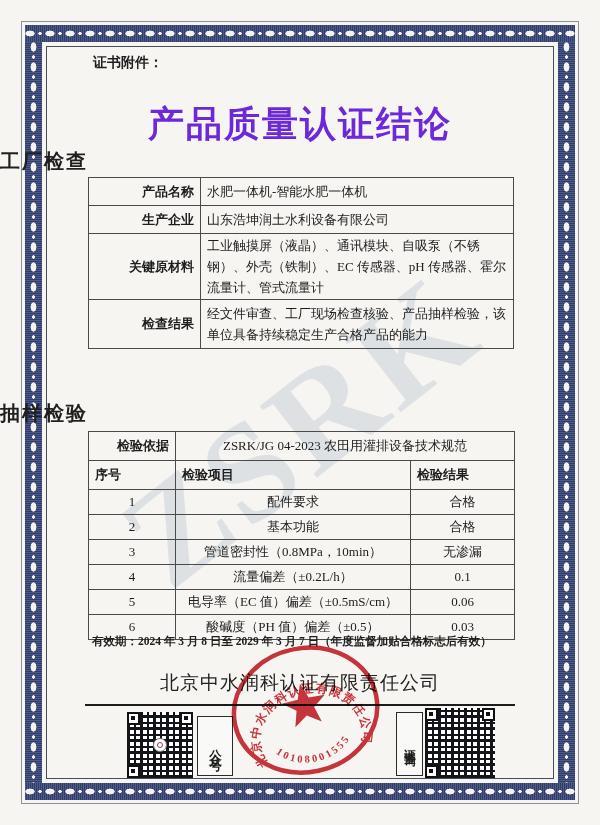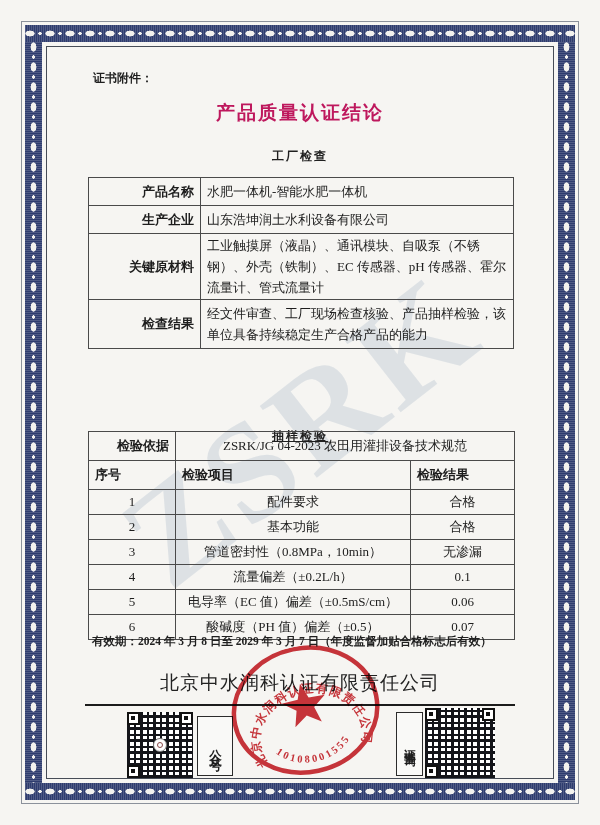--- a/index.html
+++ b/index.html
@@ -26,26 +26,26 @@
   .band.left{left:25px}.band.right{right:25px}
 
   
   .watermark{position:absolute;left:60px;top:300px;width:480px;height:260px;z-index:2;
     display:flex;align-items:center;justify-content:center;
     transform:rotate(-38deg);font-family:"Liberation Serif","DejaVu Serif",serif;
     font-size:140px;font-weight:bold;letter-spacing:6px;color:#c6cfd8;opacity:.5;pointer-events:none;}
 
   
   .content{position:absolute;inset:0;z-index:3;}
-  .attach{position:absolute;left:93px;top:70px;font-size:12px;font-weight:bold;}
+  .attach{position:absolute;left:93px;top:54px;font-size:14px;font-weight:bold;}
   .title{position:absolute;left:0;top:100px;width:100%;text-align:center;
-    font-family:"Liberation Sans","DejaVu Sans",sans-serif;font-size:19px;font-weight:bold;letter-spacing:2px;color:#be185d;}
-  .sec-head{position:absolute;left:0;width:100%;text-align:center;font-size:12px;font-weight:bold;letter-spacing:2px;}
+    font-family:"Liberation Sans","DejaVu Sans",sans-serif;font-size:36px;font-weight:bold;letter-spacing:2px;color:#6d28d9;}
+  .sec-head{position:absolute;left:0;width:100%;text-align:left;font-size:20px;font-weight:bold;letter-spacing:2px;}
   .sec-head.factory{top:148px;}
-  .sec-head.sampling{top:428px;text-decoration:underline;}
+  .sec-head.sampling{top:400px;}
 
   
   table.tbl{position:absolute;left:88px;width:426px;border-collapse:collapse;table-layout:fixed;
     font-size:13px;color:#1d1d1d;background:transparent;}
   table.tbl td{border:1.3px solid #4a4a4a;padding:1px 6px;vertical-align:middle;}
   table.factory{top:177px;}
   table.sampling{top:431px;}
   td.lbl{text-align:right;font-weight:bold;}
   td.lbl.tight{font-size:12px;letter-spacing:-0.5px;padding:1px 2px;}
   td.val{text-align:left;padding-left:10px;line-height:21px;}
@@ -167,21 +167,21 @@
           <td class="ctr">0.1</td>
         </tr>
         <tr class="h22">
           <td class="ctr">5</td>
           <td class="ctr">电导率（EC 值）偏差（±0.5mS/cm）</td>
           <td class="ctr">0.06</td>
         </tr>
         <tr class="h22">
           <td class="ctr">6</td>
           <td class="ctr">酸碱度（PH 值）偏差（±0.5）</td>
-          <td class="ctr">0.07</td>
+          <td class="ctr">0.03</td>
         </tr>
       </tbody>
     </table>
 
     <div class="validity">有效期：2024 年 3 月 8 日至 2029 年 3 月 7 日（年度监督加贴合格标志后有效）</div>
     <div class="company">北京中水润科认证有限责任公司</div>
     <div class="sign-rule"></div>
 
     <div class="qr qr-left">
       <span class="finder f-tl"></span>

